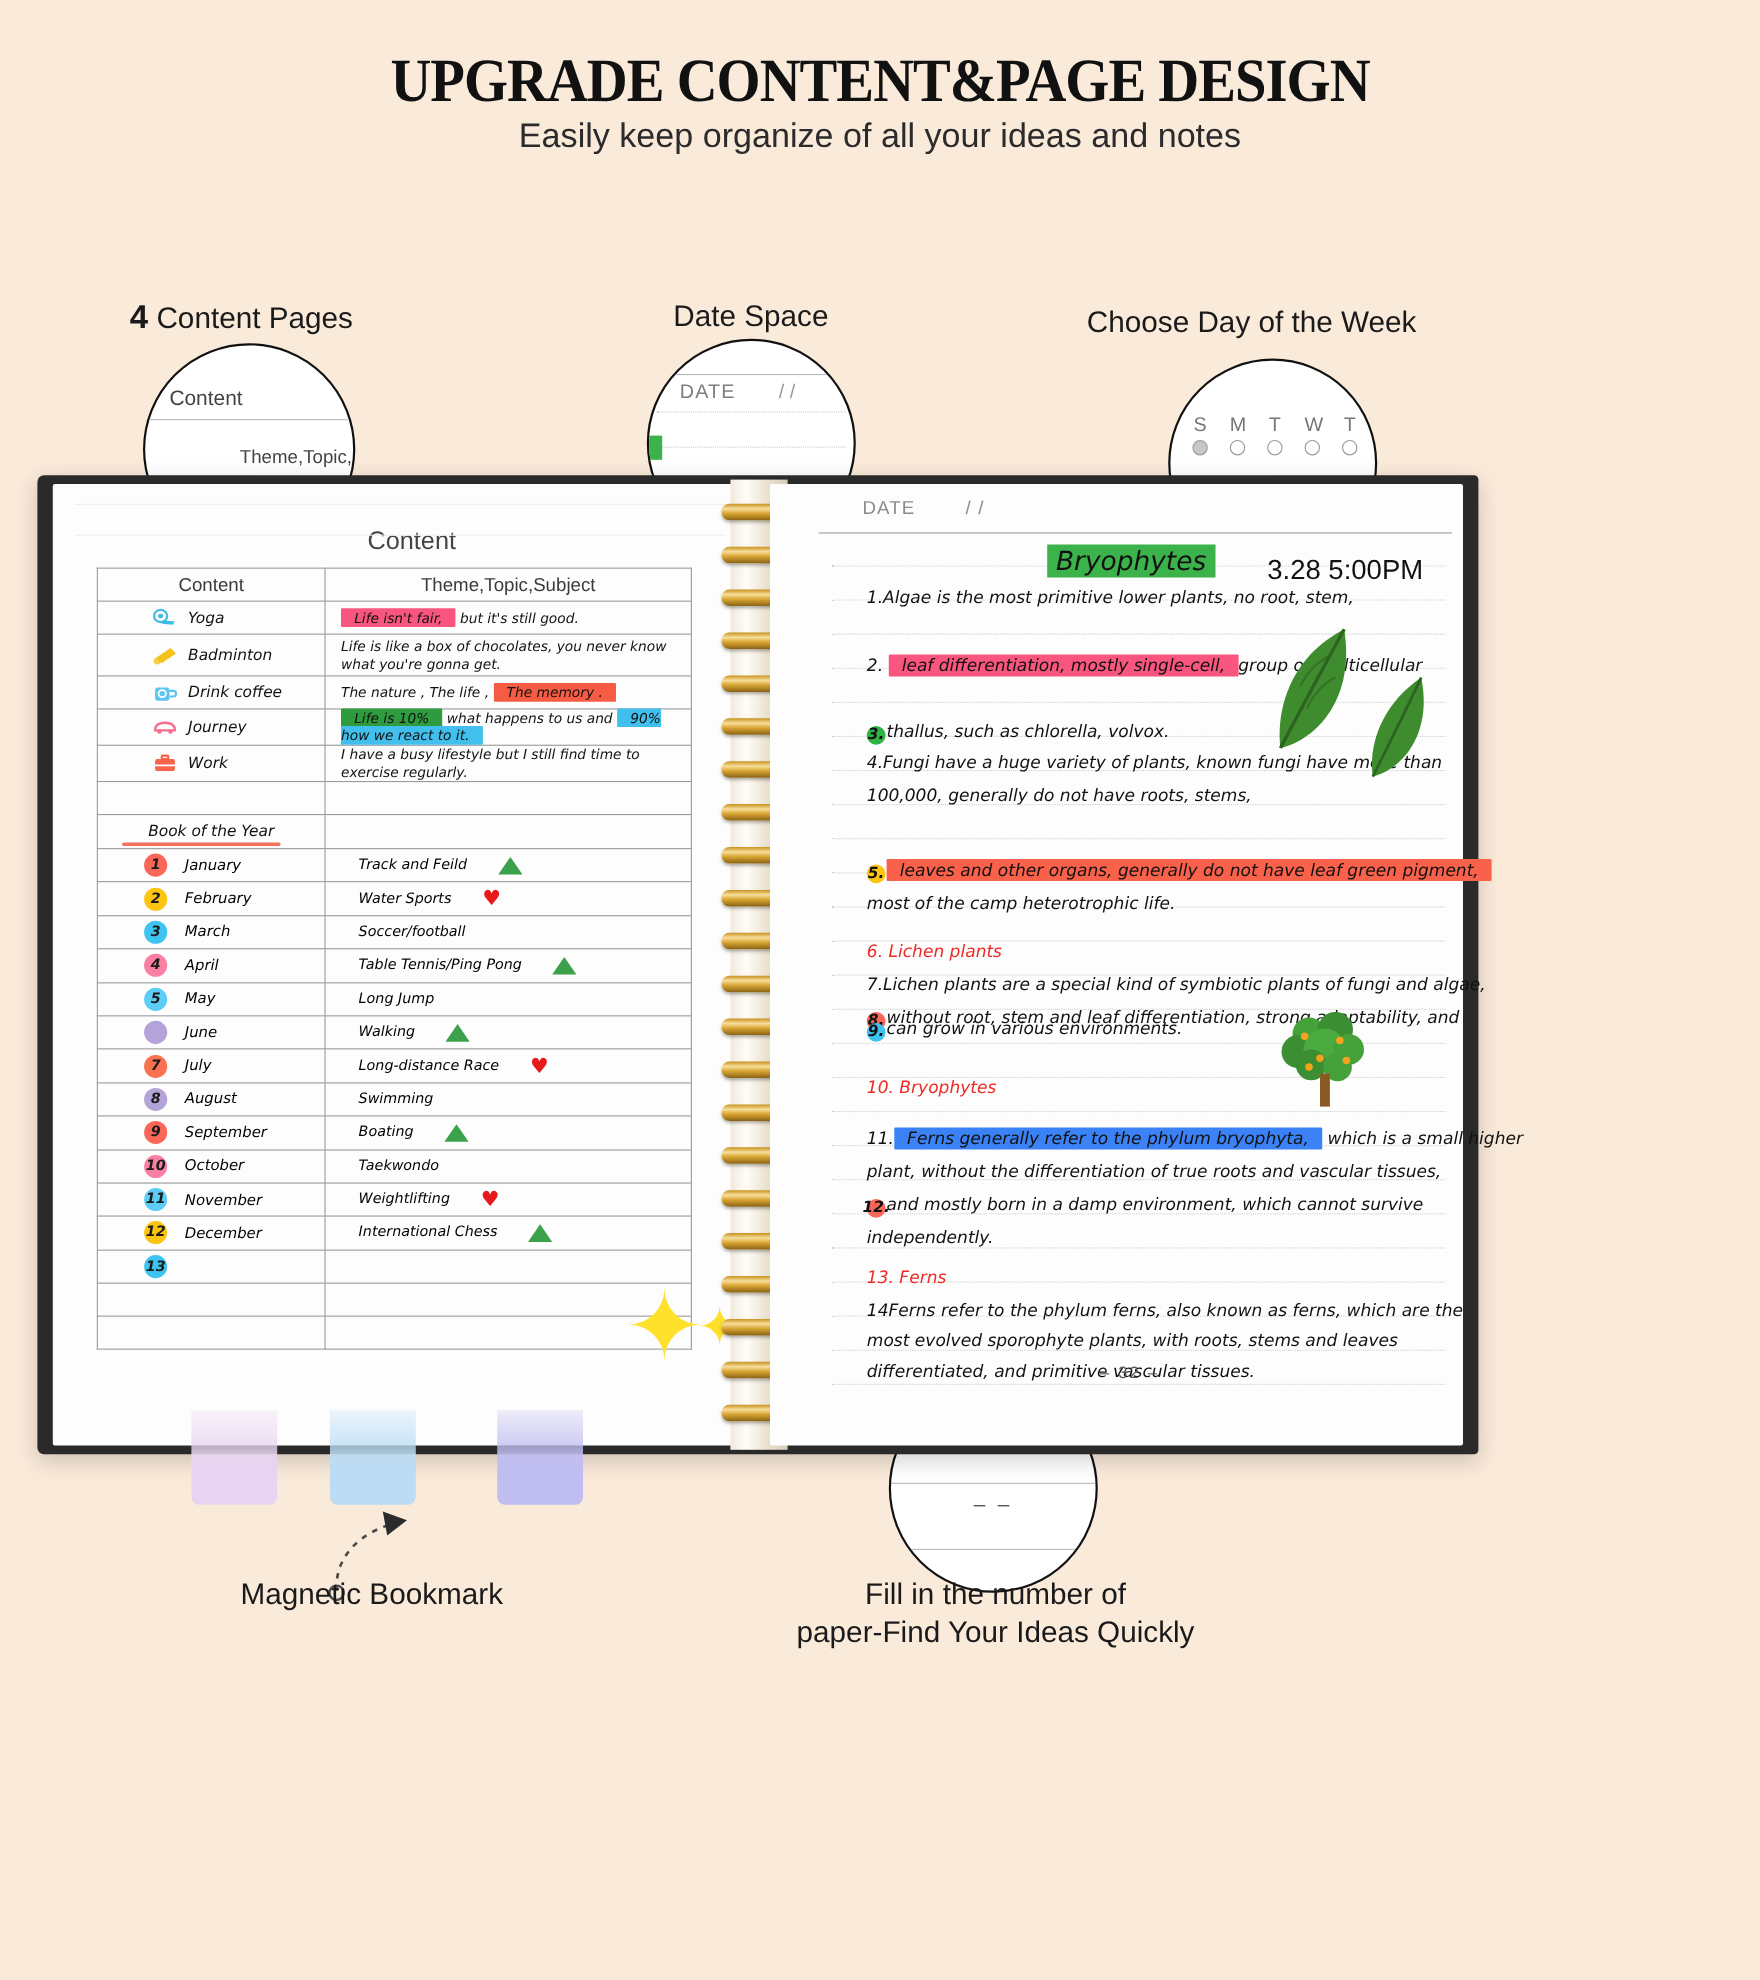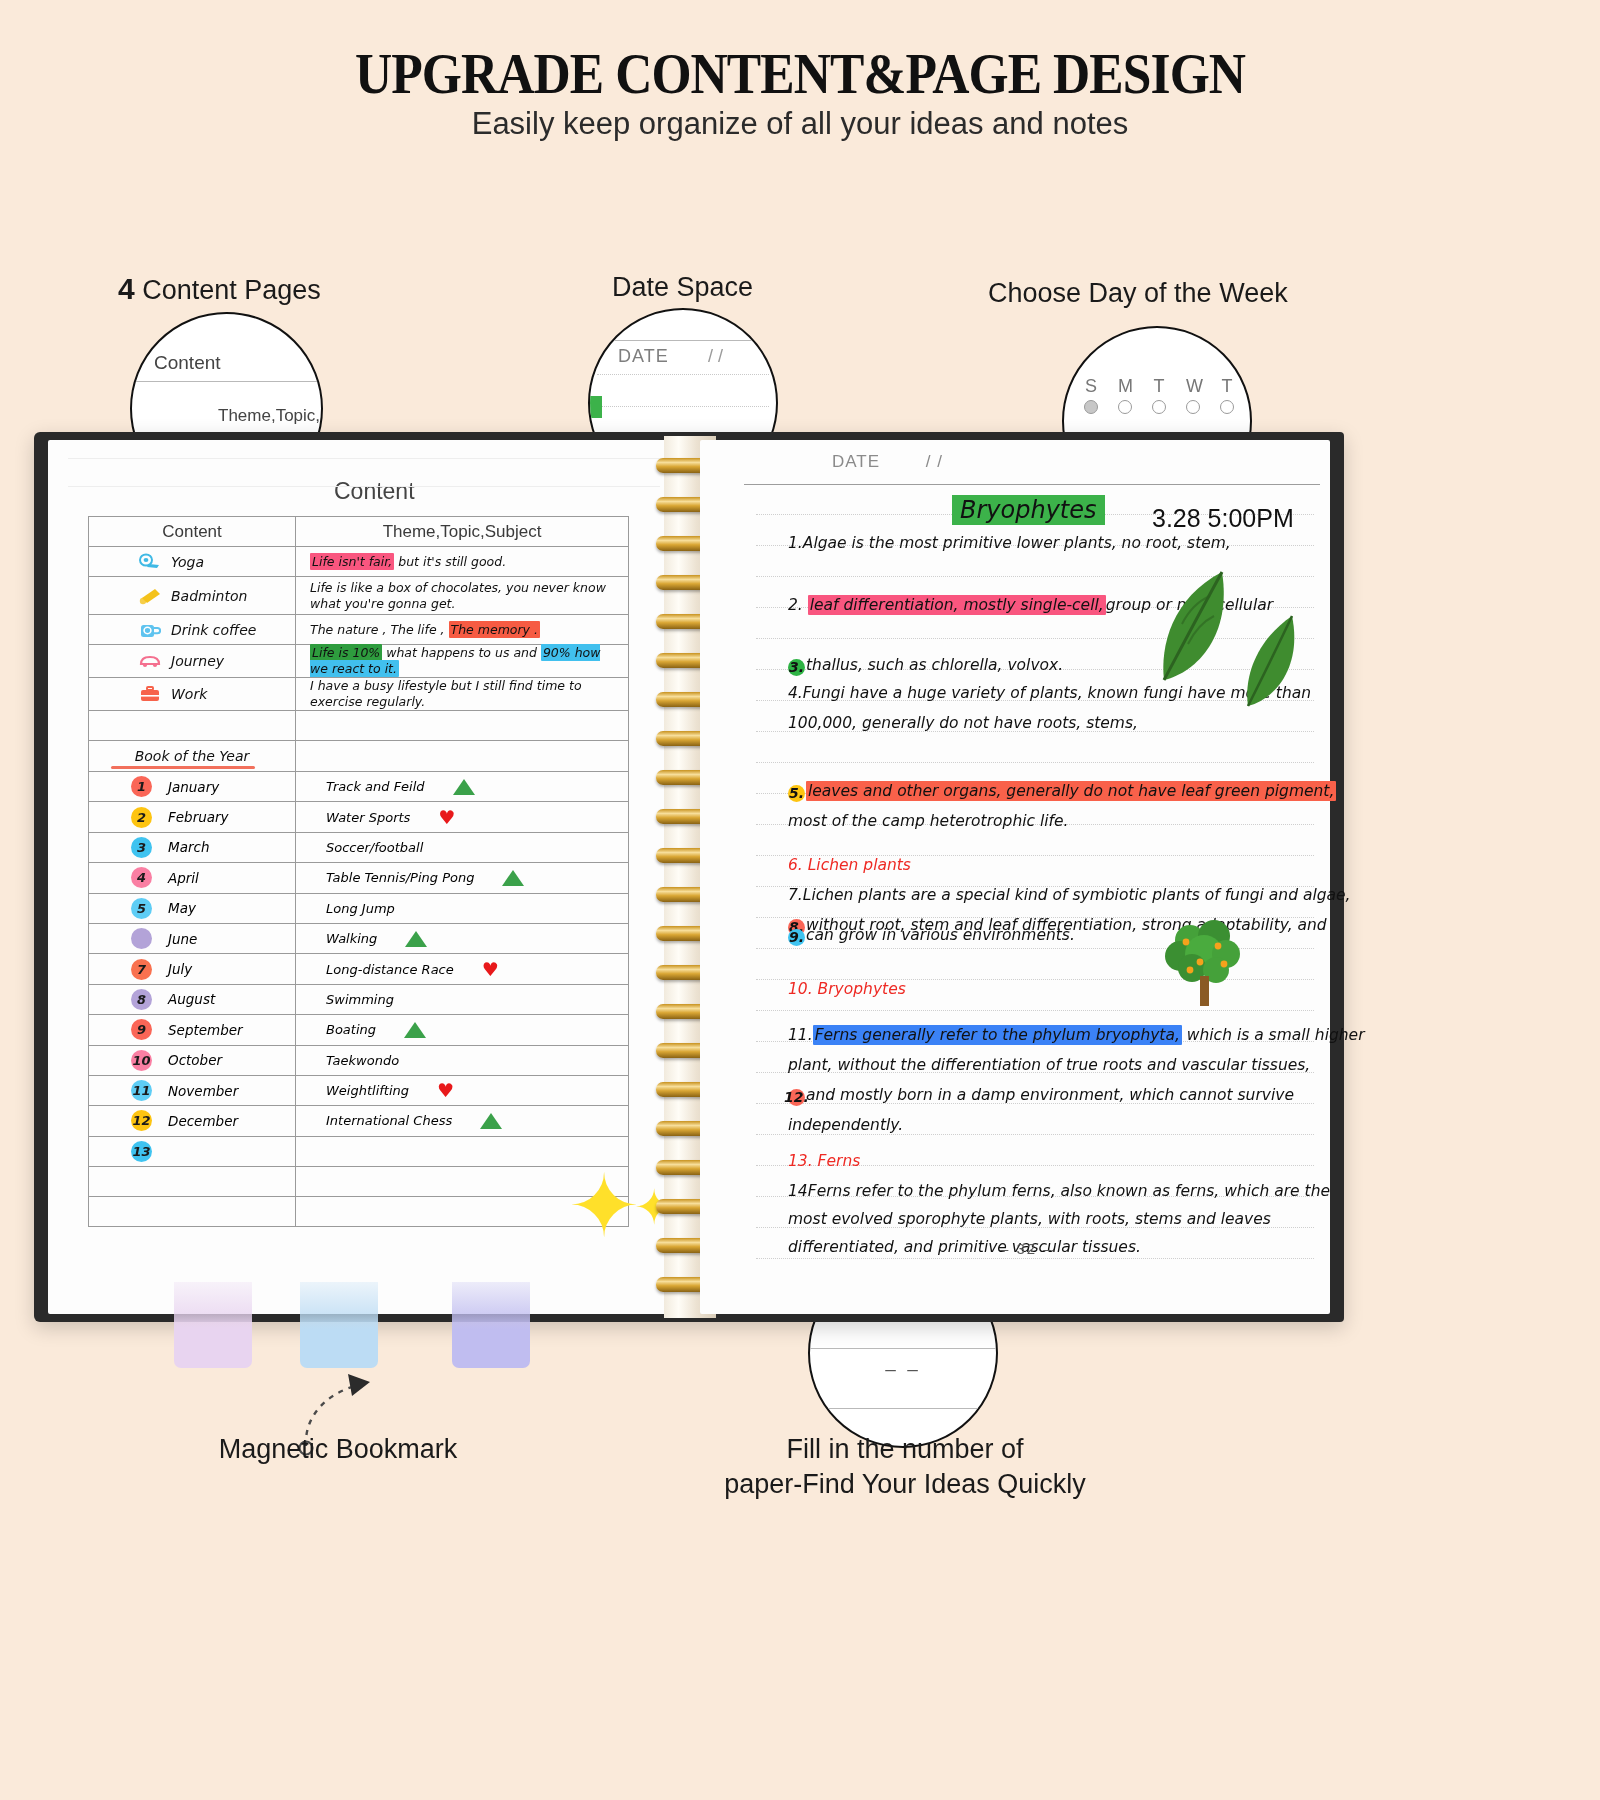--- a/index.html
+++ b/index.html
@@ -97,21 +97,21 @@
     font-size: 14px; color: #111;
     display: flex; align-items: center; gap: 10px;
     padding-left: 44px;
   }
   .cell-theme {
     font-family: "DejaVu Sans", sans-serif;
     font-style: italic;
     font-size: 12.5px; color: #111; line-height: 1.28;
     padding-left: 8px;
   }
-  .hl { padding: 1px 2px; border-radius: 1px; }
+  .hl { padding: 1px 12px; border-radius: 1px; }
 
   
   .micon { width: 22px; height: 18px; flex: 0 0 22px; position: relative; }
 
   
   .boy {
     font-family:"DejaVu Sans",sans-serif; font-style:italic;
     font-size: 14px; text-align:center; position:relative;
     color:#111;
   }
@@ -146,21 +146,21 @@
   .star { position:absolute; color:#ffe02a; line-height:1; }
 
   
   #rp-inner { position:absolute; left:0; top:0; width:100%; height:100%; }
   .rp-dotline {
     position:absolute; left: 56px; right: 16px; height:0;
     border-top: 1.4px dotted #cfcfcf;
   }
   .rp-date {
     position:absolute; left:84px; top:12px;
-    font-size: 17px; color: #8b8b8b; letter-spacing:1px;margin-left:48px;
+    font-size: 17px; color: #8b8b8b; letter-spacing:1px;
   }
   .rp-date span { margin-left: 40px; }
   .rp-hdr-rule { position:absolute; left:44px; right:10px; top:44px; height:1px; background:#9d9d9d; }
   .note {
     position:absolute;
     font-family:"DejaVu Sans", sans-serif;
     font-style: italic;
     font-size: 15.5px;
     color:#111;
     line-height: 1.0;

